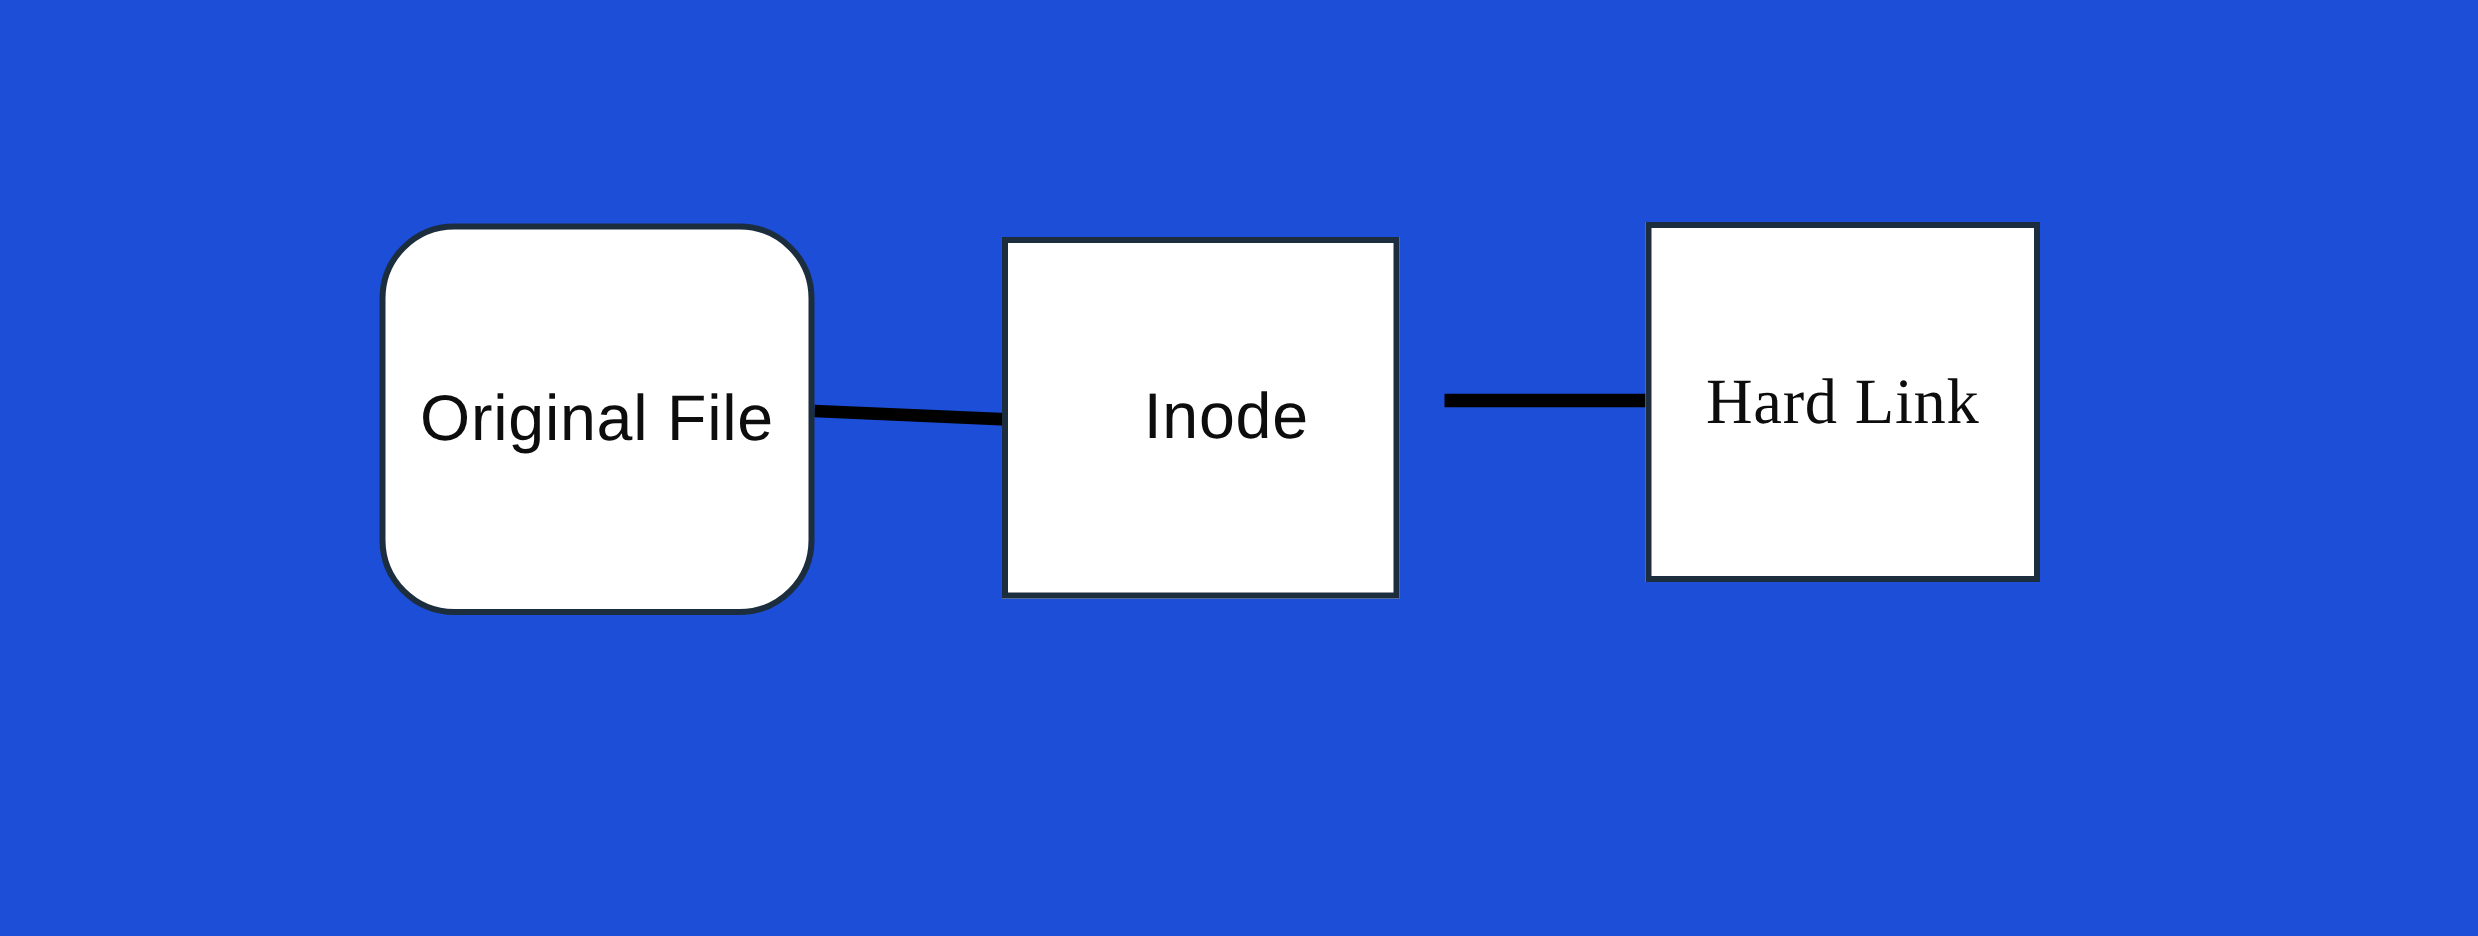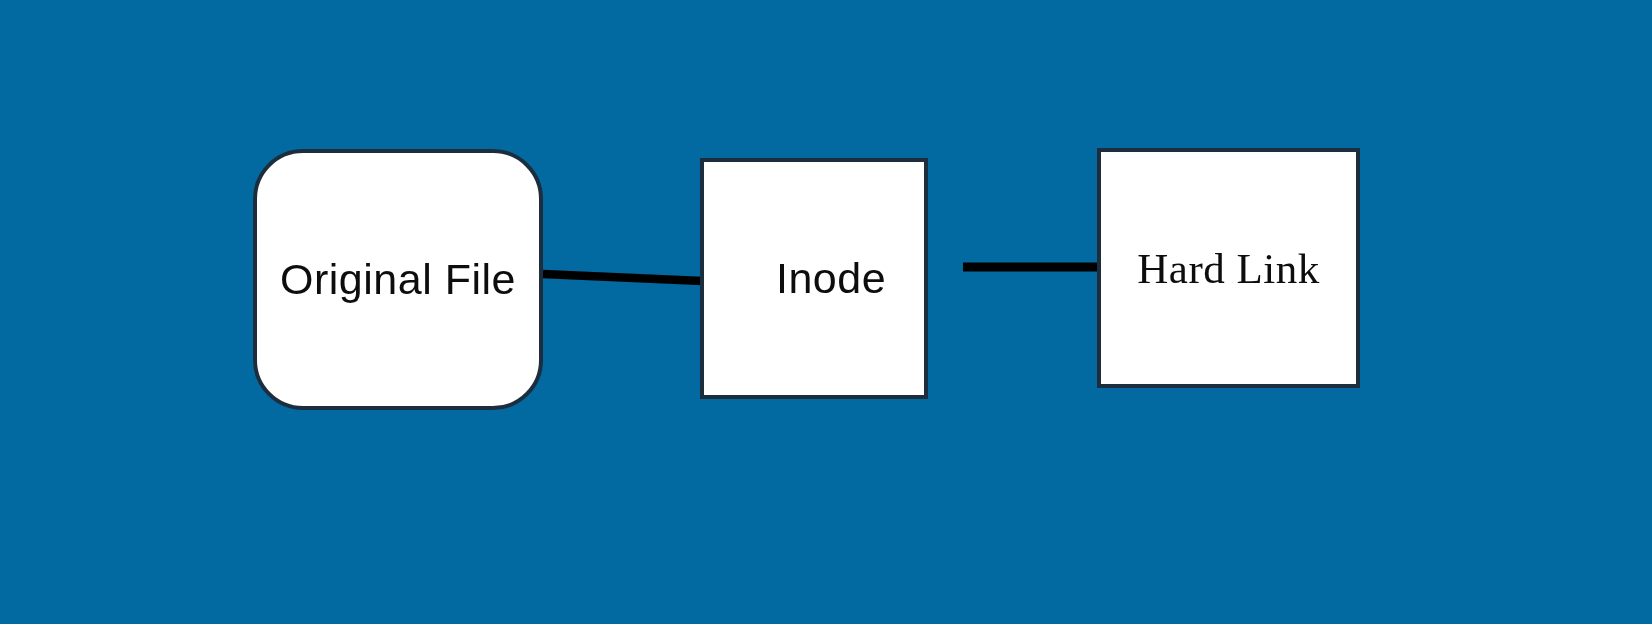--- a/index.html
+++ b/index.html
@@ -4,21 +4,21 @@
 <style>
   html, body {
     margin: 0;
     padding: 0;
     background: #ffffff;
   }
   .canvas {
     position: relative;
     width: 1652px;
     height: 624px;
-    background: #0369a1;
+    background: #1d4ed8;
     overflow: hidden;
     font-family: "Liberation Sans", "DejaVu Sans", sans-serif;
   }
   .connectors {
     position: absolute;
     left: 0;
     top: 0;
     width: 1652px;
     height: 624px;
     pointer-events: none;
@@ -38,23 +38,23 @@
     white-space: nowrap;
   }
   .node-original {
     left: 253px;
     top: 149px;
     width: 290px;
     height: 261px;
     border-radius: 50px;
   }
   .node-inode {
-    left: 700px;
+    left: 668px;
     top: 158px;
-    width: 228px;
+    width: 265px;
     height: 241px;
     border-radius: 0;
     padding-left: 34px;
   }
   .node-hardlink {
     left: 1097px;
     top: 148px;
     width: 263px;
     height: 240px;
     border-radius: 0;

